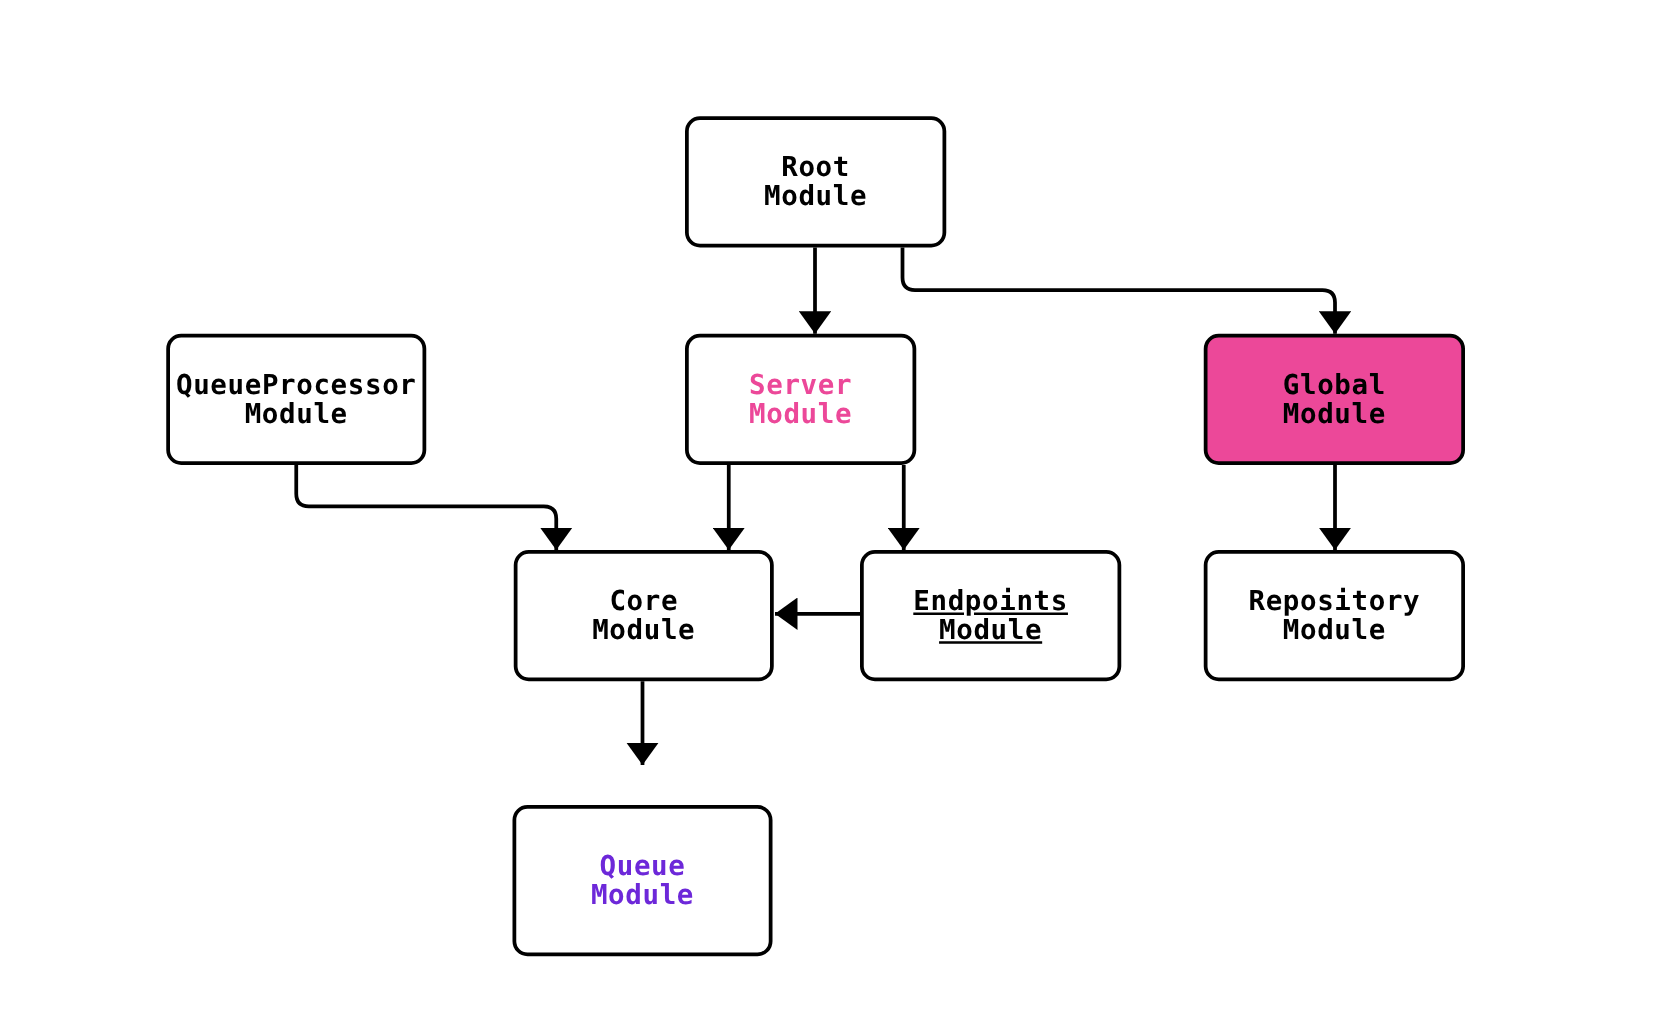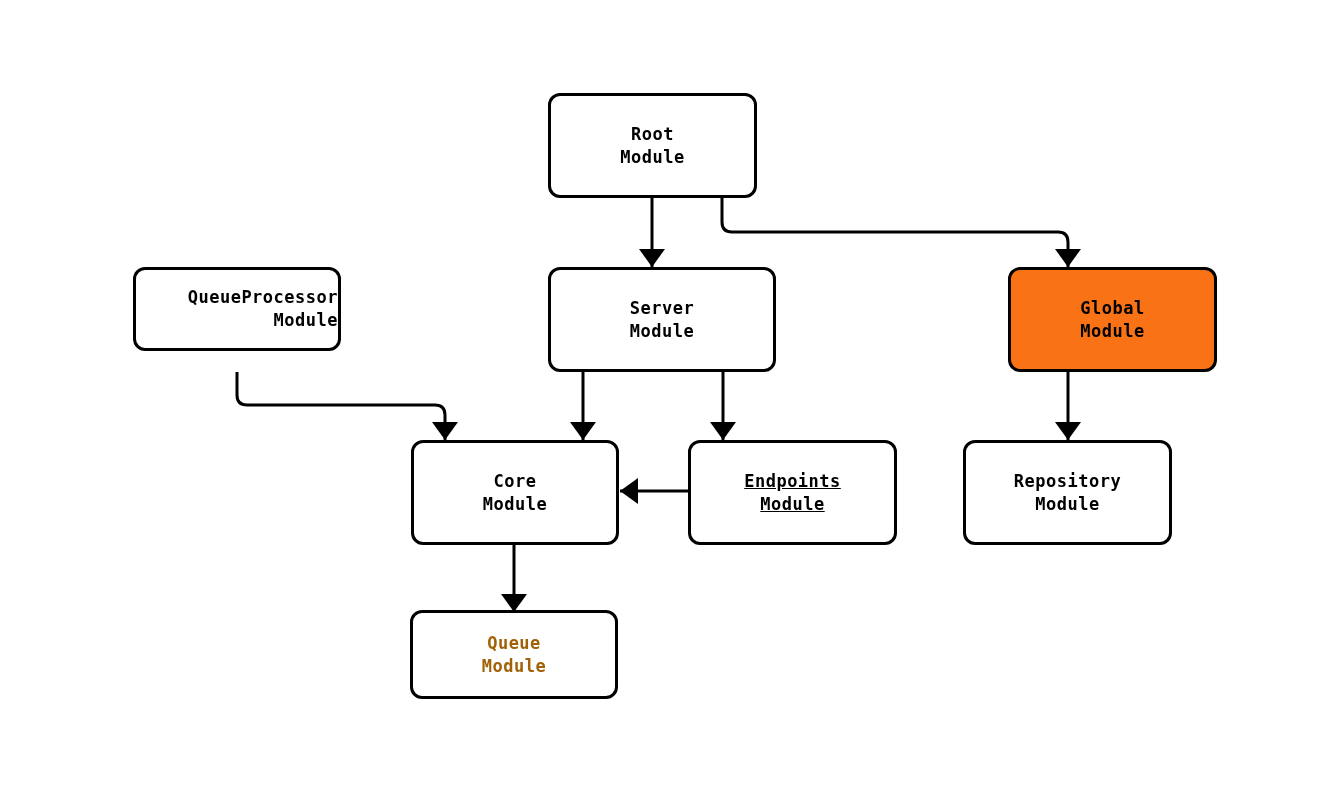--- a/index.html
+++ b/index.html
@@ -33,21 +33,21 @@
     position: absolute;
     box-sizing: border-box;
     border-style: solid;
     border-width: 3px;
     border-radius: 12px;
     display: flex;
     flex-direction: column;
     align-items: center;
     justify-content: center;
     font-weight: bold;
-    font-size: 17px;
+    font-size: 22px;
     line-height: 23px;
     text-align: center;
     letter-spacing: 0.5px;
   }
   .node-label-line {
     white-space: nowrap;
   }
 </style>
 </head>
 <body>
@@ -66,41 +66,41 @@
       <path d="M 723 372 L 723 440" class="edge" stroke="#000000" marker-end="url(#arrowhead)"></path>
       <path d="M 688 491 L 620 491" class="edge" stroke="#000000" marker-end="url(#arrowhead)"></path>
       <path d="M 1068 372 L 1068 440" class="edge" stroke="#000000" marker-end="url(#arrowhead)"></path>
       <path d="M 514 545 L 514 612" class="edge" stroke="#000000" marker-end="url(#arrowhead)"></path>
     </svg>
 
 <div class="node" style="left: 548px; top: 93px; width: 209px; height: 105px; border-color: rgb(0, 0, 0); background: rgb(255, 255, 255); color: rgb(0, 0, 0);">
       <div class="node-label-line">Root</div>
       <div class="node-label-line">Module</div>
     </div>
-    <div class="node" style="left: 133px; top: 267px; width: 208px; height: 84px; border-color: rgb(0, 0, 0); background: rgb(255, 255, 255); color: rgb(0, 0, 0); align-items: flex-end;">
+    <div class="node" style="left: 133px; top: 267px; width: 208px; height: 105px; border-color: rgb(0, 0, 0); background: rgb(255, 255, 255); color: rgb(0, 0, 0);">
       <div class="node-label-line">QueueProcessor</div>
       <div class="node-label-line">Module</div>
     </div>
-    <div class="node" style="left: 548px; top: 267px; width: 228px; height: 105px; border-color: rgb(0, 0, 0); background: rgb(255, 255, 255); color: #000000;">
+    <div class="node" style="left: 548px; top: 267px; width: 185px; height: 105px; border-color: rgb(0, 0, 0); background: rgb(255, 255, 255); color: #ec4899;">
       <div class="node-label-line">Server</div>
       <div class="node-label-line">Module</div>
     </div>
-    <div class="node" style="left: 1008px; top: 267px; width: 209px; height: 105px; border-color: rgb(0, 0, 0); background: #f97316; color: rgb(0, 0, 0); align-items: center;">
+    <div class="node" style="left: 963px; top: 267px; width: 209px; height: 105px; border-color: rgb(0, 0, 0); background: #ec4899; color: rgb(0, 0, 0); align-items: center;">
       <div class="node-label-line">Global</div>
       <div class="node-label-line">Module</div>
     </div>
     <div class="node" style="left: 411px; top: 440px; width: 208px; height: 105px; border-color: rgb(0, 0, 0); background: rgb(255, 255, 255); color: rgb(0, 0, 0); text-align: right;">
       <div class="node-label-line">Core</div>
       <div class="node-label-line">Module</div>
     </div>
     <div class="node" style="left: 688px; top: 440px; width: 209px; height: 105px; border-color: rgb(0, 0, 0); background: rgb(255, 255, 255); color: rgb(0, 0, 0); text-decoration: underline;">
       <div class="node-label-line">Endpoints</div>
       <div class="node-label-line">Module</div>
     </div>
     <div class="node" style="left: 963px; top: 440px; width: 209px; height: 105px; border-color: rgb(0, 0, 0); background: rgb(255, 255, 255); color: rgb(0, 0, 0);">
       <div class="node-label-line">Repository</div>
       <div class="node-label-line">Module</div>
     </div>
-    <div class="node" style="left: 410px; top: 610px; width: 208px; height: 89px; border-color: rgb(0, 0, 0); background: rgb(255, 255, 255); color: #a16207;">
+    <div class="node" style="left: 410px; top: 644px; width: 208px; height: 121px; border-color: rgb(0, 0, 0); background: rgb(255, 255, 255); color: #6d28d9;">
       <div class="node-label-line">Queue</div>
       <div class="node-label-line">Module</div>
     </div>
   </div>
 
 </body></html>

